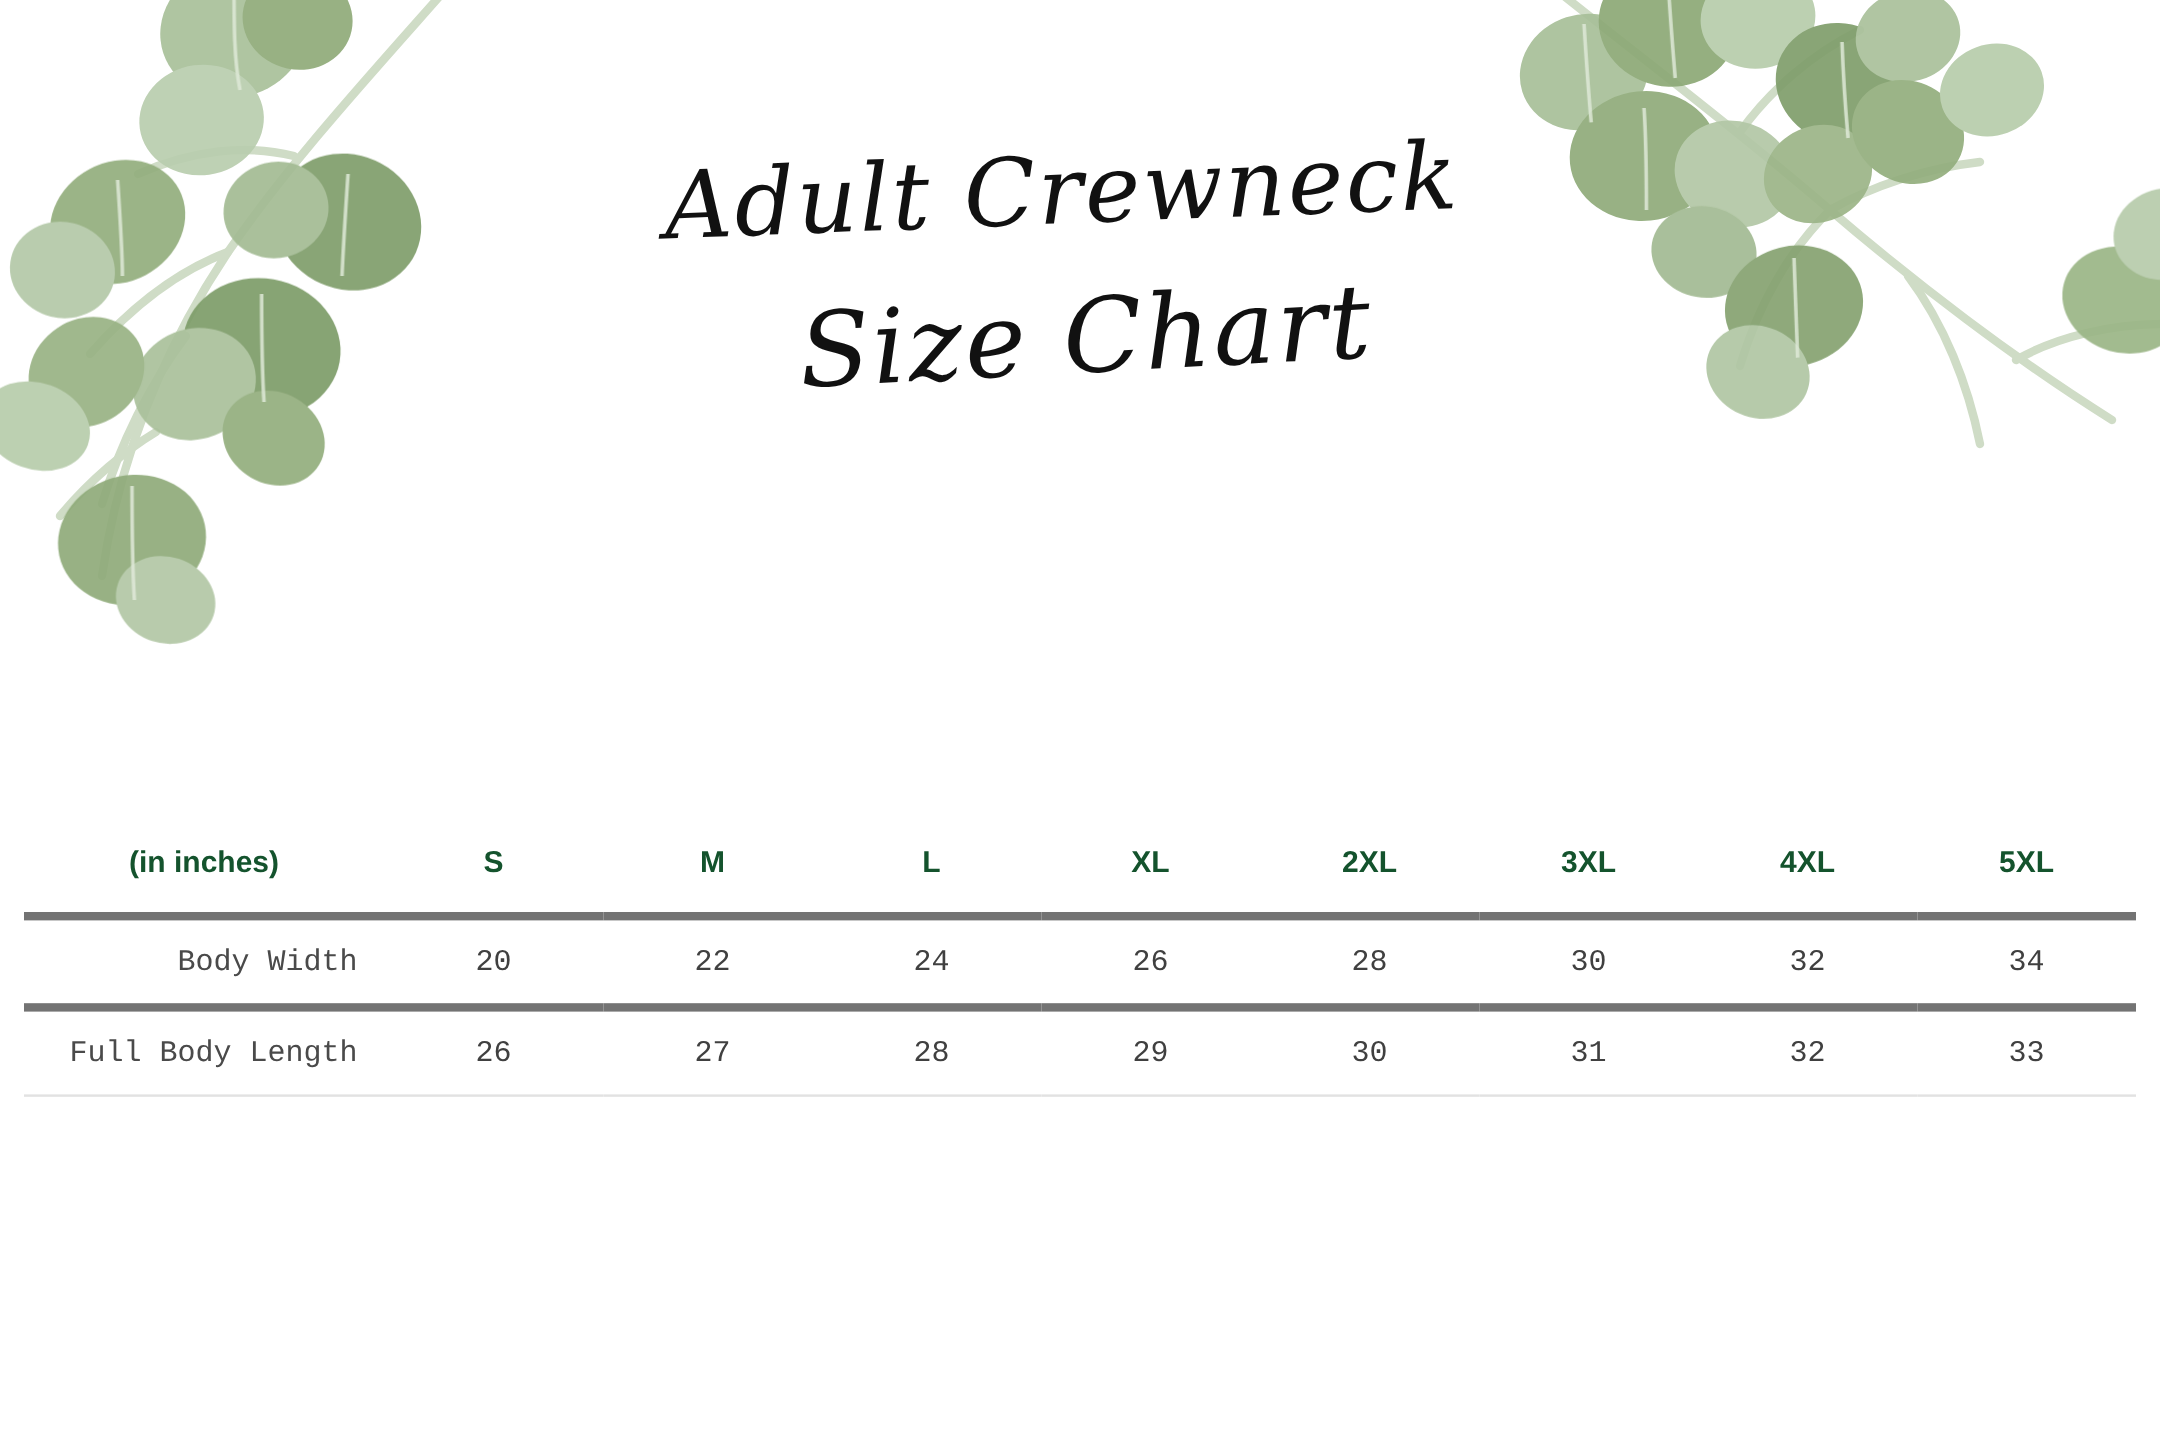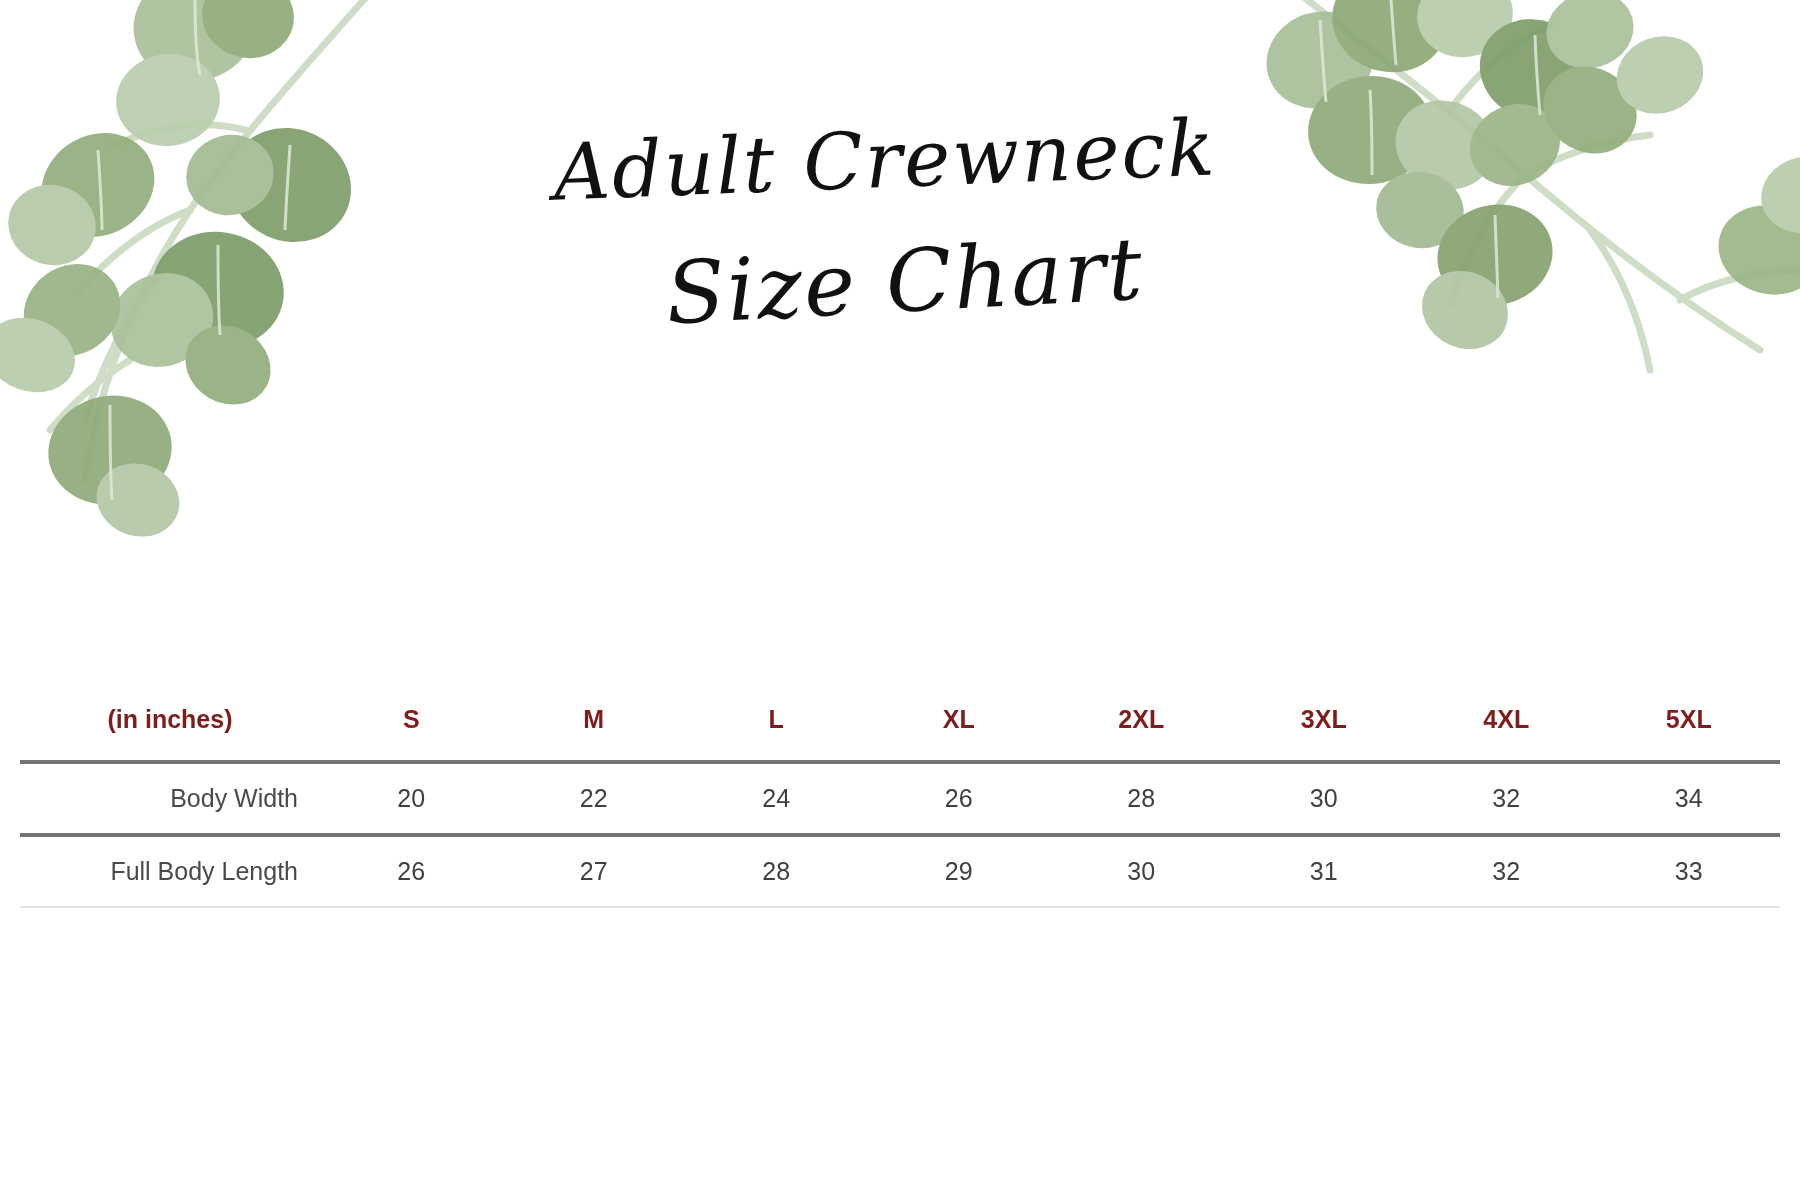--- a/index.html
+++ b/index.html
@@ -70,36 +70,37 @@
   table.size-chart td {
     text-align: center;
     font-size: 25px;
     color: #404040;
     padding: 0;
     height: 69px;
     vertical-align: middle;
   }
   table.size-chart thead th {
     font-weight: bold;
-    color: #7f1d1d;
+    color: #14532d;
     font-size: 25px;
     height: 58px;
     padding-bottom: 12px;
   }
   table.size-chart thead th.row-label-head {
     text-align: center;
   }
   table.size-chart tbody td.row-label {
     text-align: right;
     padding-right: 22px;
     color: #4a4a4a;
     font-size: 25px;
   }
   table.size-chart tbody tr {
-    border-top: 4px solid #737373;
+    border-top: 7px solid #737373;
+    font-family: Liberation Mono, monospace;
   }
   table.size-chart tbody tr:last-child {
     border-bottom: 2px solid #e2e2e2;
   }
 </style>
 </head>
 <body>
 
 <svg class="decor" id="decor-left" viewBox="0 0 470 650" xmlns="http://www.w3.org/2000/svg">
   <g fill="none" stroke="#cfdcc6" stroke-width="7" stroke-linecap="round">

